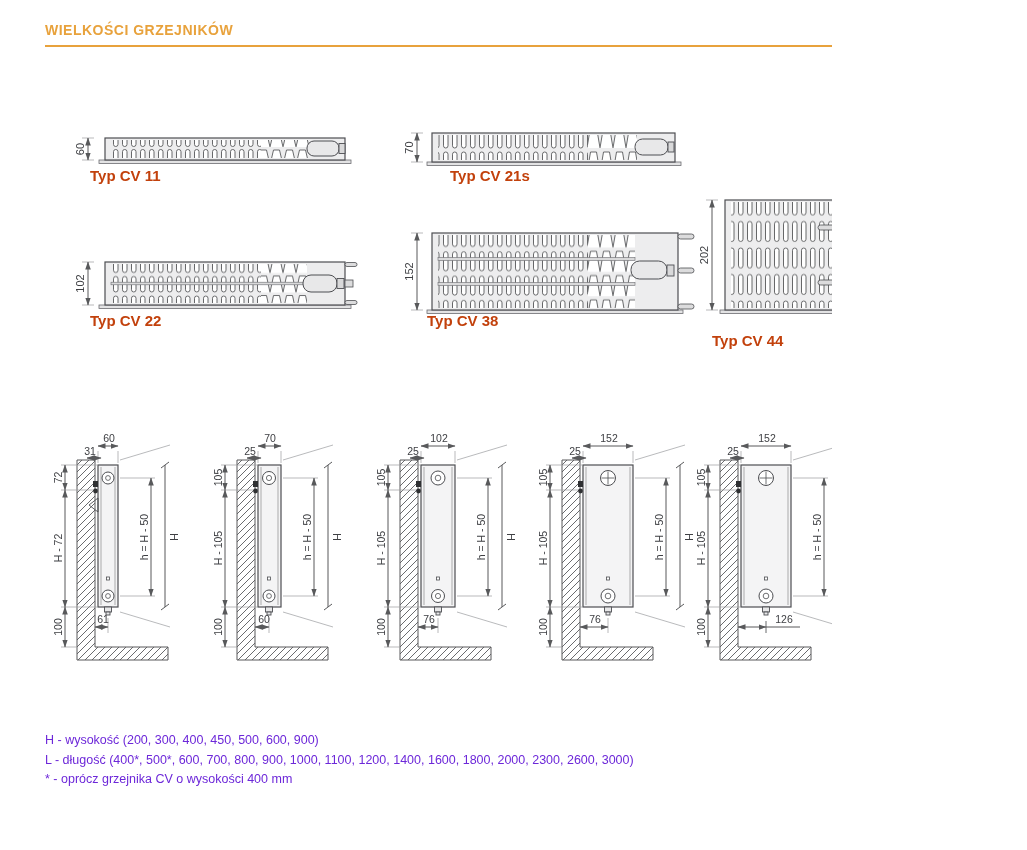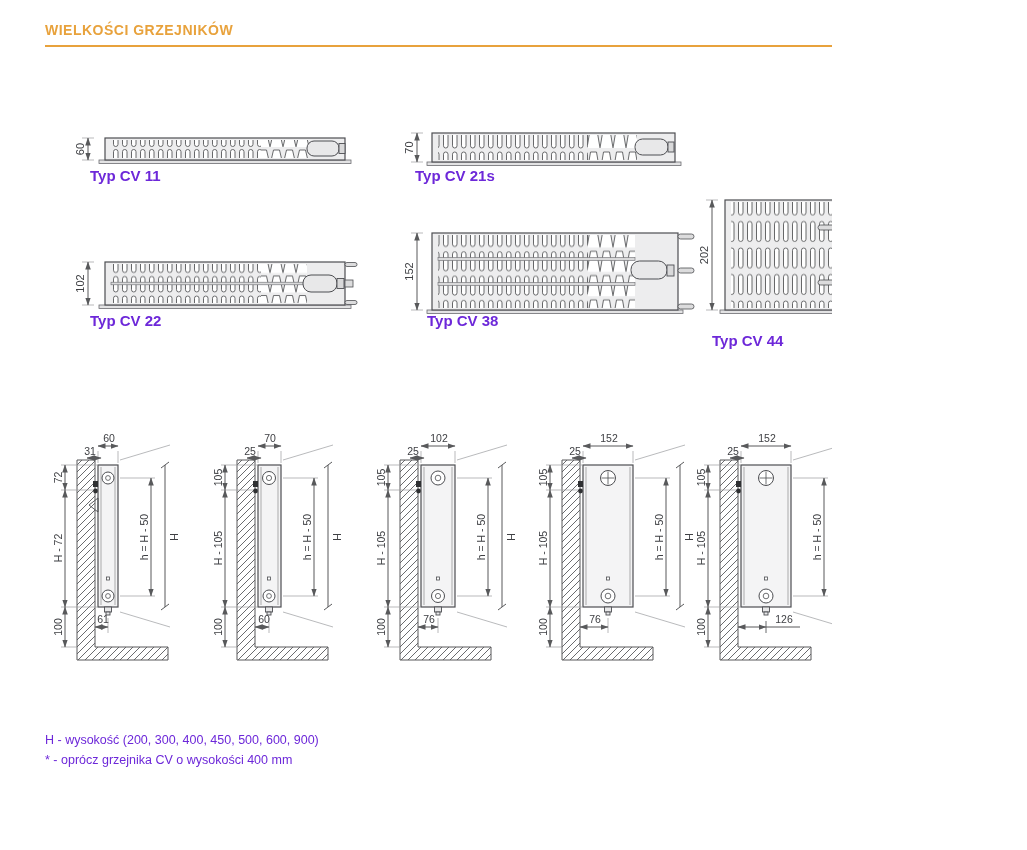--- a/index.html
+++ b/index.html
@@ -1,21 +1,21 @@
 <!DOCTYPE html>
 <html><head>
 <meta charset="utf-8">
 <style>
   html,body{margin:0;padding:0;background:#fff;}
   .page{position:relative;width:832px;height:850px;background:#ffffff;overflow:hidden;
         font-family:"Liberation Sans","DejaVu Sans",sans-serif;}
   .hdr-title{position:absolute;left:45px;top:22px;font-size:14px;font-weight:bold;
              letter-spacing:.5px;color:#E8A23C;}
   .hdr-rule{position:absolute;left:45px;top:45px;width:940px;height:2px;background:#E8A23C;}
-  .typ-label{position:absolute;font-size:15px;font-weight:bold;color:#6d28d9;}
+  .typ-label{position:absolute;font-size:15px;font-weight:bold;color:#c2410c;}
   .sec-title{position:absolute;left:47px;top:376px;font-size:14px;font-weight:bold;color:#14375C;}
   .abs{position:absolute;}
   .legend{position:absolute;left:45px;top:731px;color:#6d28d9;font-size:12.5px;line-height:19.5px;}
   svg text{font-family:"Liberation Sans","DejaVu Sans",sans-serif;font-size:10.5px;fill:#3F4044;}
   svg text.tv{font-size:11px;}
 </style>
 </head>
 <body>
 
 <div class="page">
@@ -69,21 +69,21 @@
     <line x1="6" y1="37" x2="18" y2="37" stroke="#9B9C9F" stroke-width="0.7"></line>
     <line x1="12" y1="8" x2="12" y2="37" stroke="#58595B" stroke-width="1" marker-start="url(#arr)" marker-end="url(#arr)"></line>
     <text class="tv" transform="translate(4,22.5) rotate(-90)" x="0" y="3.5" text-anchor="middle">70</text>
     <rect x="22" y="37" width="254" height="3.5" fill="#E3E3E4" stroke="#6B6C70" stroke-width="0.8"></rect>
     <rect x="27" y="8" width="243" height="29" fill="#EDEDEE" stroke="#4D4E52" stroke-width="1.2"></rect>
     <rect x="33" y="10" width="150" height="25" fill="url(#sl2)"></rect>
     <rect x="183" y="10" width="49" height="25" fill="url(#fn2)"></rect>
     <rect x="230" y="14" width="33" height="16" rx="7.5" fill="#E8E8E9" stroke="#4D4E52" stroke-width="1"></rect>
     <rect x="263" y="17" width="6" height="10" fill="#D9D9DA" stroke="#4D4E52" stroke-width="0.9"></rect>
   </svg>
-  <div class="typ-label" style="left:415px;top:167px">Typ CV 21s</div>
+  <div class="typ-label" style="left:450px;top:167px">Typ CV 21s</div>
 
   <svg class="abs" style="left:75px;top:255px" width="300" height="58">
     <defs>
       <pattern id="sl3" width="9" height="19.5" patternUnits="userSpaceOnUse">
           <rect x="2.5" y="2" width="4.5" height="15.5" rx="2.2" fill="#fff" stroke="#58595B" stroke-width="0.9"></rect>
         </pattern>
       <pattern id="fn3" width="13" height="19.5" patternUnits="userSpaceOnUse">
           <path d="M0,18 L3.5,1.5 L9.5,1.5 L13,18" fill="#fff" stroke="#58595B" stroke-width="0.9"></path>
         </pattern>
     </defs>
@@ -429,16 +429,17 @@
       <line x1="124" y1="175" x2="132" y2="169" stroke="#58595B" stroke-width="1"></line>
     <text transform="translate(137,135) rotate(-90)" x="0" y="3.5" text-anchor="middle">200</text>
     <line x1="77" y1="187" x2="77" y2="200" stroke="#58595B" stroke-width="0.9"></line>
     <line x1="35" y1="193" x2="77" y2="193" stroke="#58595B" stroke-width="1" marker-start="url(#arr)" marker-end="url(#arr)"></line>
     <line x1="77" y1="193" x2="130" y2="193" stroke="#58595B" stroke-width="1"></line>
     <text x="98" y="189" text-anchor="middle">126</text>
   </svg>
 
   <div class="legend">
     <div>H - wysokość (200, 300, 400, 450, 500, 600, 900)</div>
+    <div>L - długość (400*, 500*, 600, 700, 800, 900, 1000, 1100, 1200, 1400, 1600, 1800, 2000, 2300, 2600, 3000)</div>
     <div>* - oprócz grzejnika CV o wysokości 400 mm</div>
   </div>
 
 </div>
 
 </body></html>

